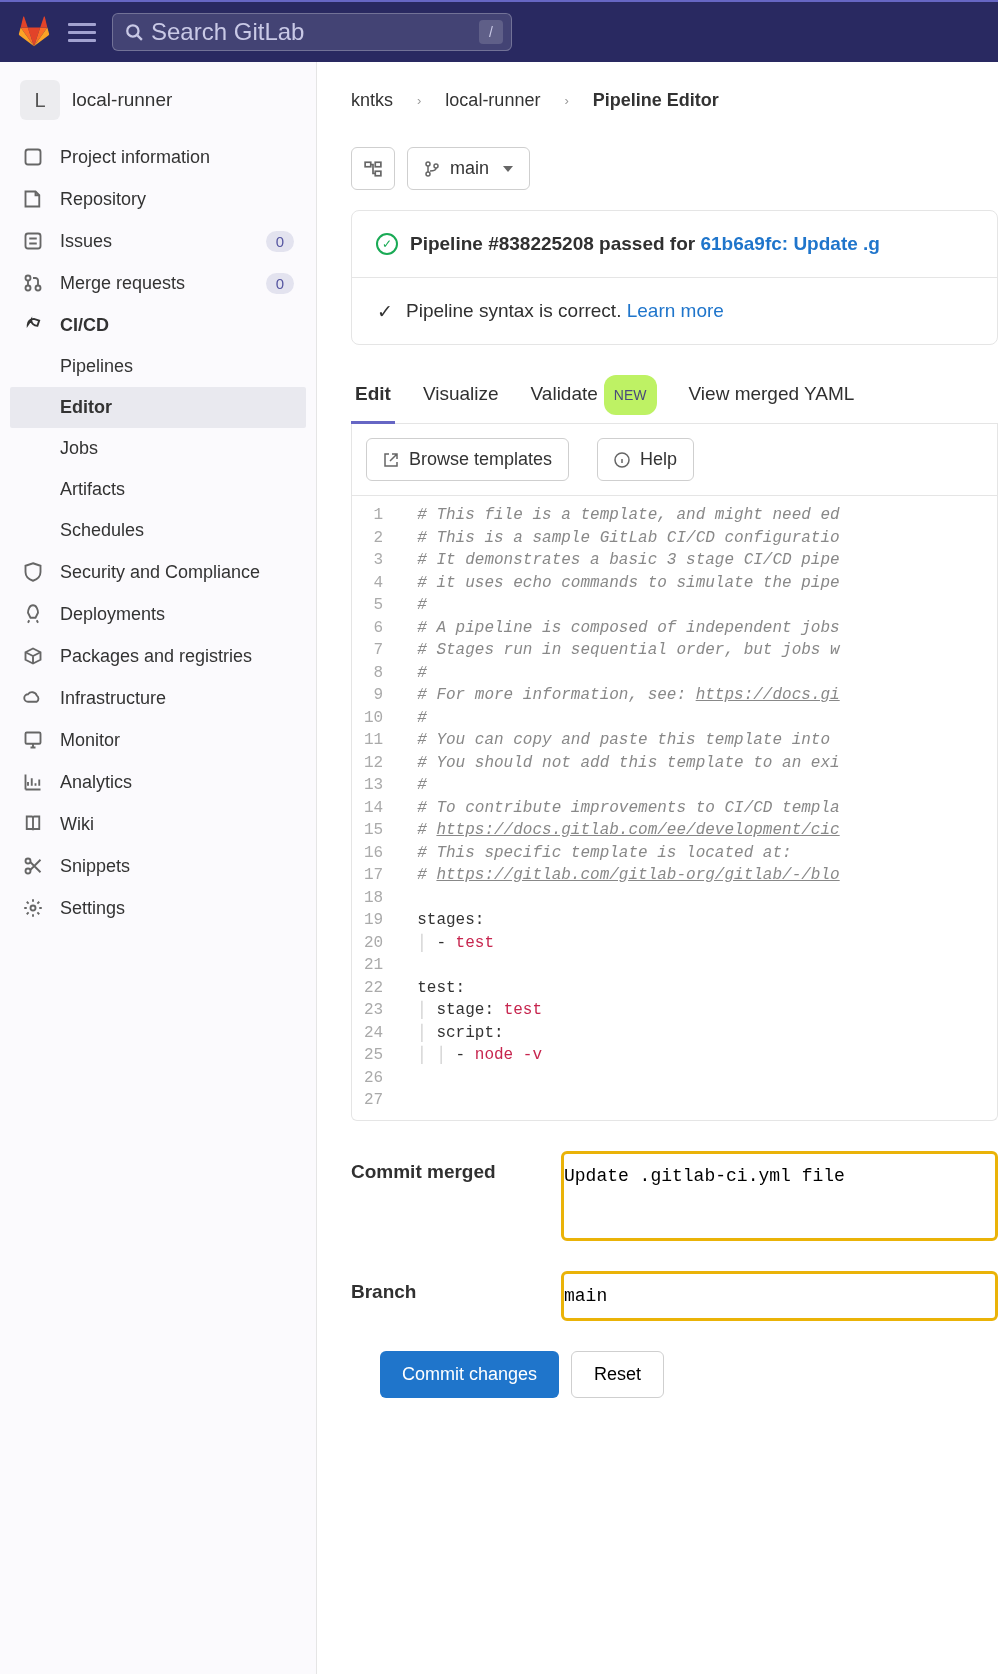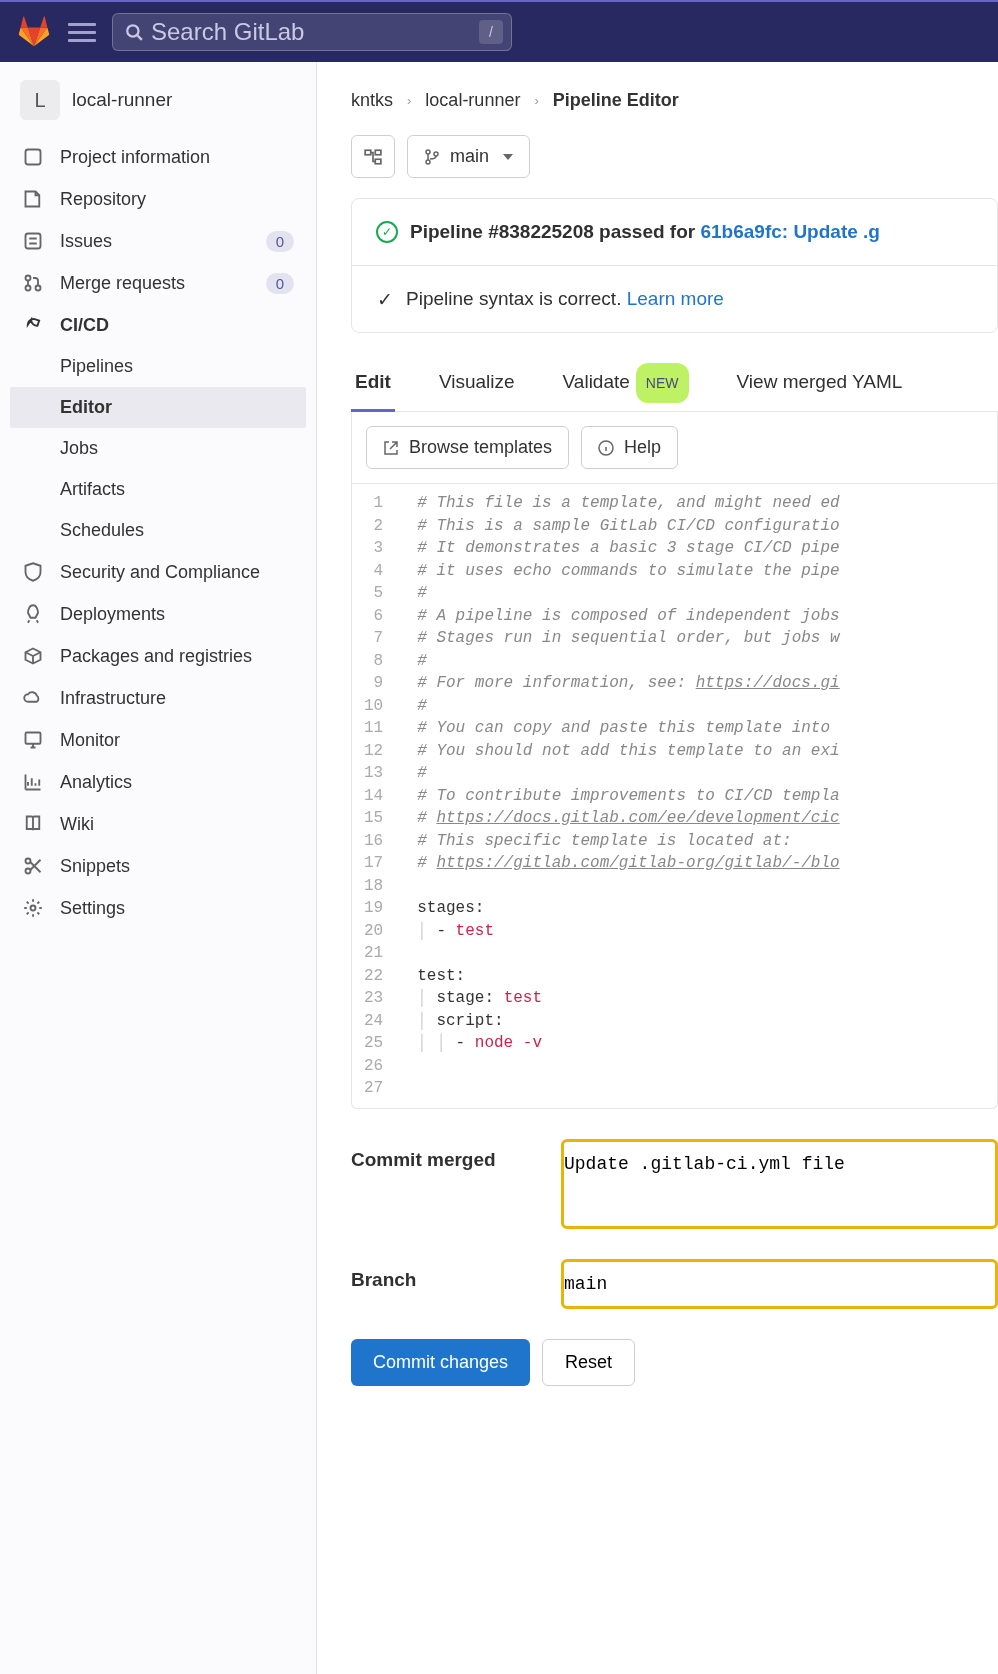--- a/index.html
+++ b/index.html
@@ -17,53 +17,53 @@
 .project-head { display: flex; align-items: center; gap: 12px; padding: 8px 20px 16px; }
 .project-avatar { width: 40px; height: 40px; background: #ececef; border-radius: 6px; display: flex; align-items: center; justify-content: center; font-size: 20px; color: #555; }
 .project-name { font-size: 19px; color: #333; font-weight: 400; }
 .nav-item { display: flex; align-items: center; gap: 16px; padding: 10px 22px; color: #333; font-size: 18px; cursor: pointer; }
 .nav-item.active { font-weight: 700; }
 .nav-item .badge { margin-left: auto; background: #e3e3ef; color: #5555a0; border-radius: 12px; padding: 2px 10px; font-size: 15px; }
 .nav-icon { width: 22px; height: 22px; flex-shrink: 0; display: flex; align-items: center; justify-content: center; }
 .sub-item { padding: 10px 22px 10px 60px; font-size: 18px; color: #333; cursor: pointer; }
 .sub-item.active { background: #e9e9ef; border-radius: 2px; margin: 0 10px; padding-left: 50px; font-weight: 700; }
 .main { flex: 1; padding: 28px 0 40px 34px; overflow: hidden; }
-.breadcrumb { display: flex; align-items: center; gap: 14px; font-size: 18px; color: #333; margin-bottom: 24px; }
+.breadcrumb { display: flex; align-items: center; gap: 24px; font-size: 18px; color: #333; margin-bottom: 36px; }
 .bc-sep { color: #999; font-size: 13px; }
 .toolbar-row { display: flex; gap: 12px; margin-bottom: 20px; }
 .btn-outline { border: 1px solid #cfcfcf; background: #fff; border-radius: 6px; padding: 10px 16px; font-size: 18px; display: inline-flex; align-items: center; gap: 10px; cursor: pointer; color: #333; }
 .btn-outline.icon-only { padding: 10px 12px; }
 .alert-box { border: 1px solid #e5e5e5; border-radius: 8px; overflow: hidden; margin-bottom: 30px; }
 .alert-row { padding: 22px 24px; display: flex; align-items: center; gap: 12px; font-size: 19px; }
 .alert-row + .alert-row { border-top: 1px solid #e5e5e5; }
 .status-circle { width: 22px; height: 22px; border-radius: 50%; border: 2px solid #1aaa55; display: inline-flex; align-items: center; justify-content: center; color: #1aaa55; font-size: 12px; }
 .check { width: 18px; height: 18px; display: inline-flex; align-items: center; justify-content: center; color: #333; }
 .link { color: #1f75cb; }
-.tabs { display: flex; gap: 40px; border-bottom: 1px solid #e5e5e5; margin-bottom: 0; font-size: 19px; }
+.tabs { display: flex; gap: 24px; border-bottom: 1px solid #e5e5e5; margin-bottom: 0; font-size: 19px; }
 .tab { padding: 8px 4px 18px; cursor: pointer; position: relative; }
 .tab.active { font-weight: 700; }
 .tab.active::after { content: ""; position: absolute; bottom: -1px; left: 0; right: 0; height: 3px; background: #6666c4; }
 .new-badge { background: #bef264; color: #4a4a7a; border-radius: 12px; padding: 12px 10px; font-size: 14px; margin-left: 6px; margin-top: 11px; }
 .editor-wrap { border: 1px solid #e5e5e5; border-top: none; border-radius: 0 0 6px 6px; }
-.editor-toolbar { padding: 14px; display: flex; gap: 12px; }
+.editor-toolbar { padding: 14px; display: flex; gap: 28px; }
 .code-area { display: flex; font-family: Menlo, Monaco, "Courier New", monospace; font-size: 16px; line-height: 22.5px; border-top: 1px solid #e5e5e5; padding: 6px 0; }
 .line-numbers { padding: 2px 18px 2px 12px; text-align: right; color: #aaa; user-select: none; }
 .code-content { padding: 2px 0 2px 16px; flex: 1; white-space: pre; overflow: hidden; }
 .comment { color: #888; font-style: italic; }
 .u { text-decoration: underline; }
 .yaml-key { color: #333; }
 .yaml-val { color: #c7254e; }
 .pipe { color: #ccc; }
 .form-row { display: flex; align-items: flex-start; gap: 20px; margin-top: 30px; }
 .form-label { width: 190px; font-size: 19px; font-weight: 600; padding-top: 10px; }
 .form-input { flex: 1; border: 3px solid #eab308; border-radius: 6px; padding: 12px 0; font-size: 18px; font-family: Liberation Mono, monospace; resize: none; }
 textarea.form-input { height: 90px; }
 .btn-primary { background: #1f75cb; color: #fff; border: none; border-radius: 6px; padding: 12px 22px; font-size: 18px; cursor: pointer; }
 .btn-secondary { background: #fff; border: 1px solid #cfcfcf; border-radius: 6px; padding: 12px 22px; font-size: 18px; cursor: pointer; }
-.actions { display: flex; gap: 12px; margin-top: 30px; }
+.actions { display: flex; gap: 12px; margin-top: 30px; margin-left: 29px; }
 .chevron-down { display: inline-block; width: 0; height: 0; border-left: 5px solid transparent; border-right: 5px solid transparent; border-top: 6px solid #666; margin-left: 4px; }
 </style>
 </head>
 <body>
 
 <div class="topbar">
   <div class="logo">
     <svg width="32" height="32" viewBox="0 0 36 36">
         <path fill="#e24329" d="M18 34L11 13h14z"></path>
         <path fill="#fc6d26" d="M18 34L11 13H3z"></path>

